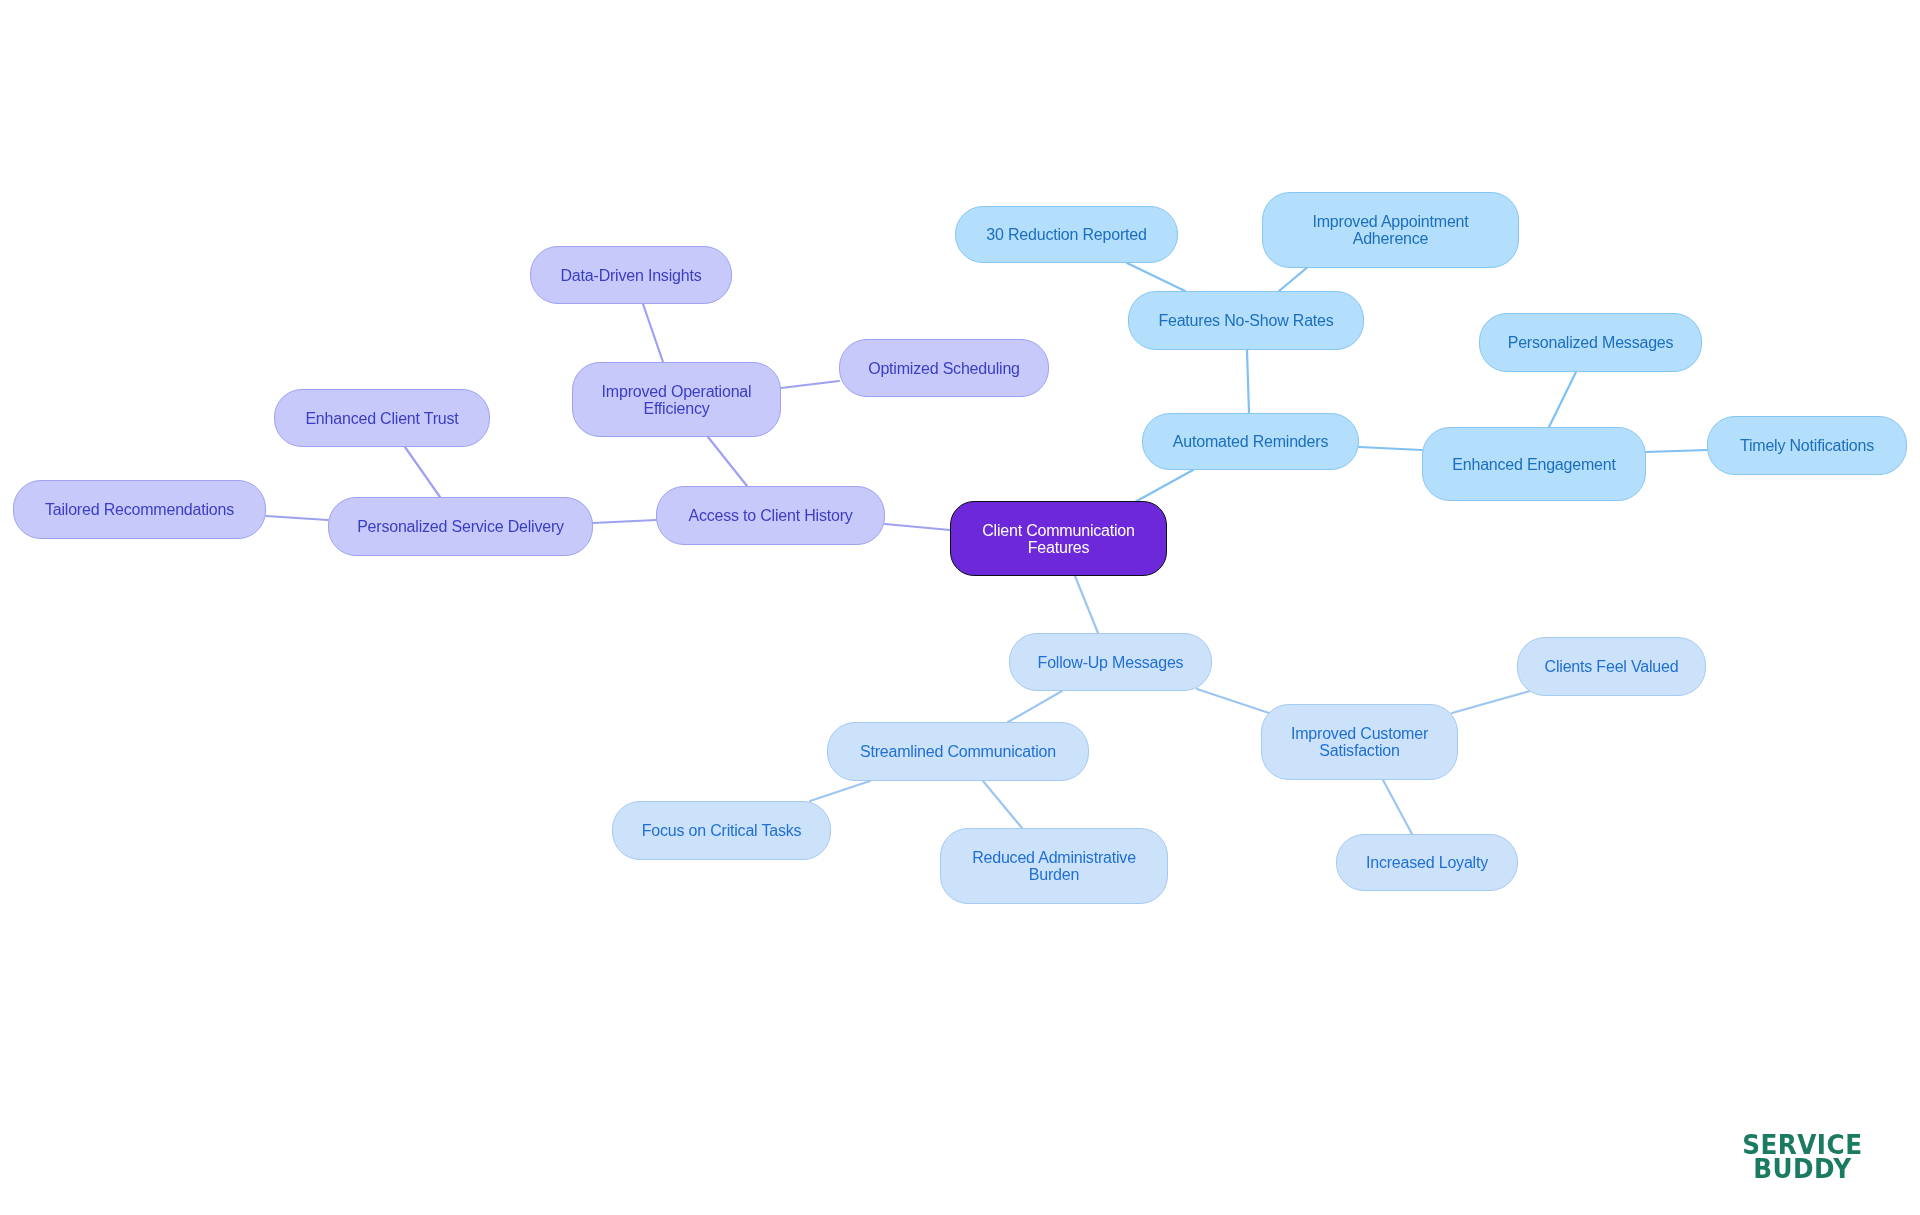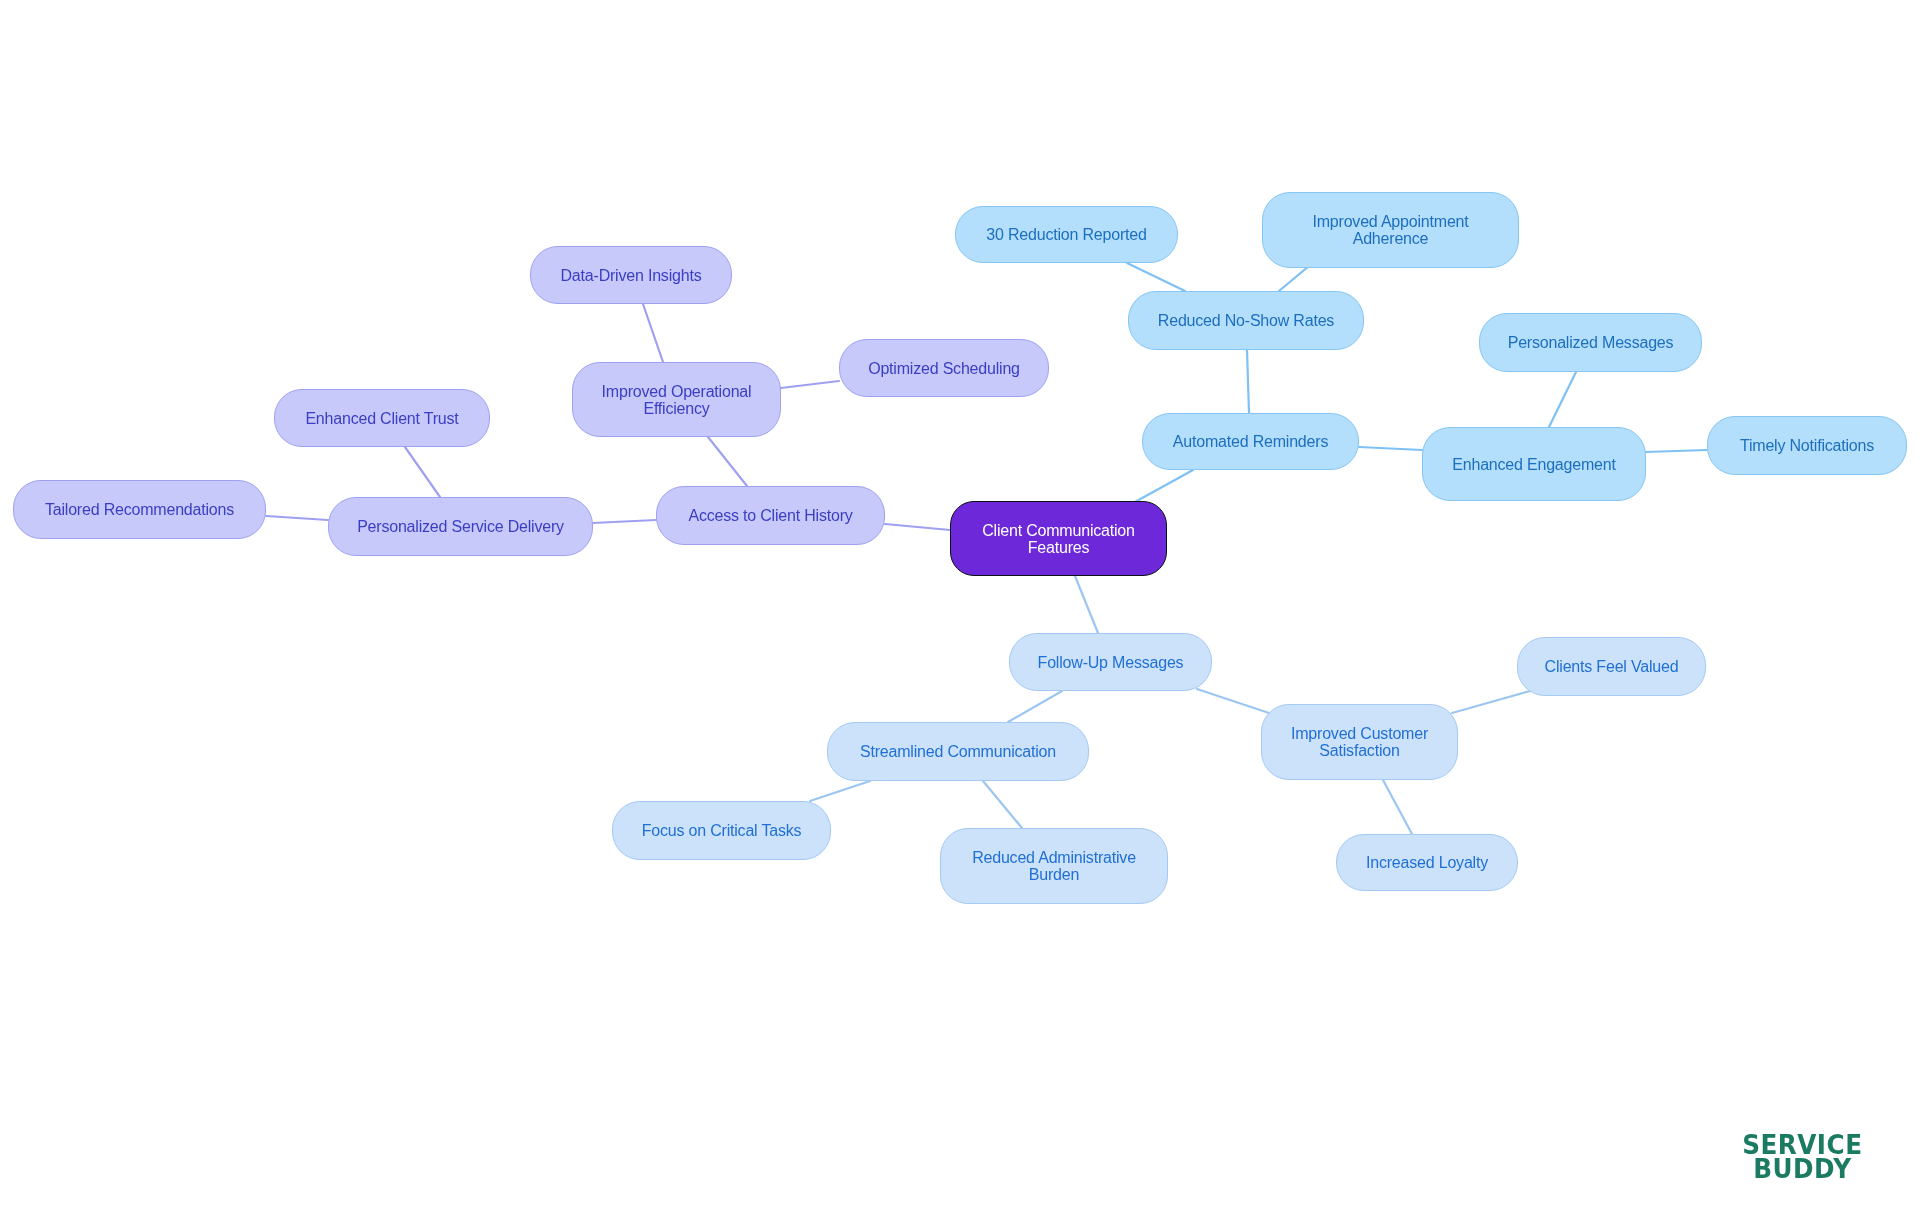--- a/index.html
+++ b/index.html
@@ -61,21 +61,21 @@
     <div>
       <span>Client Communication</span>
       <span>Features</span>
     </div>
   </div>
 
   <div class="node sky" style="left:1142px;top:413px;width:217px;height:57px;">
     <span>Automated Reminders</span>
   </div>
   <div class="node sky" style="left:1128px;top:291px;width:236px;height:59px;">
-    <span>Reduced No-Show Rates</span>
+    <span>Features No-Show Rates</span>
   </div>
   <div class="node sky" style="left:955px;top:206px;width:223px;height:57px;">
     <span>30 Reduction Reported</span>
   </div>
   <div class="node sky" style="left:1262px;top:175px;width:257px;height:76px;margin-top:17px;">
     <div>
       <span>Improved Appointment</span>
       <span>Adherence</span>
     </div>
   </div>

